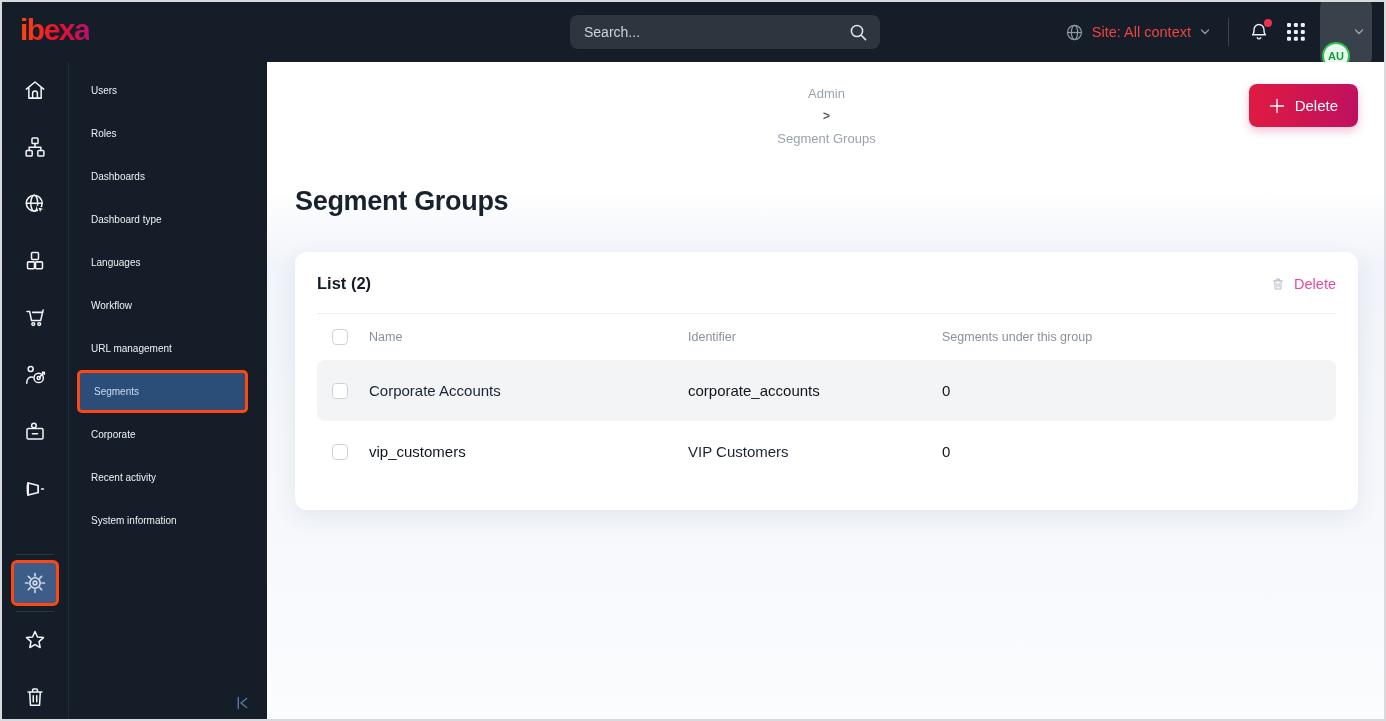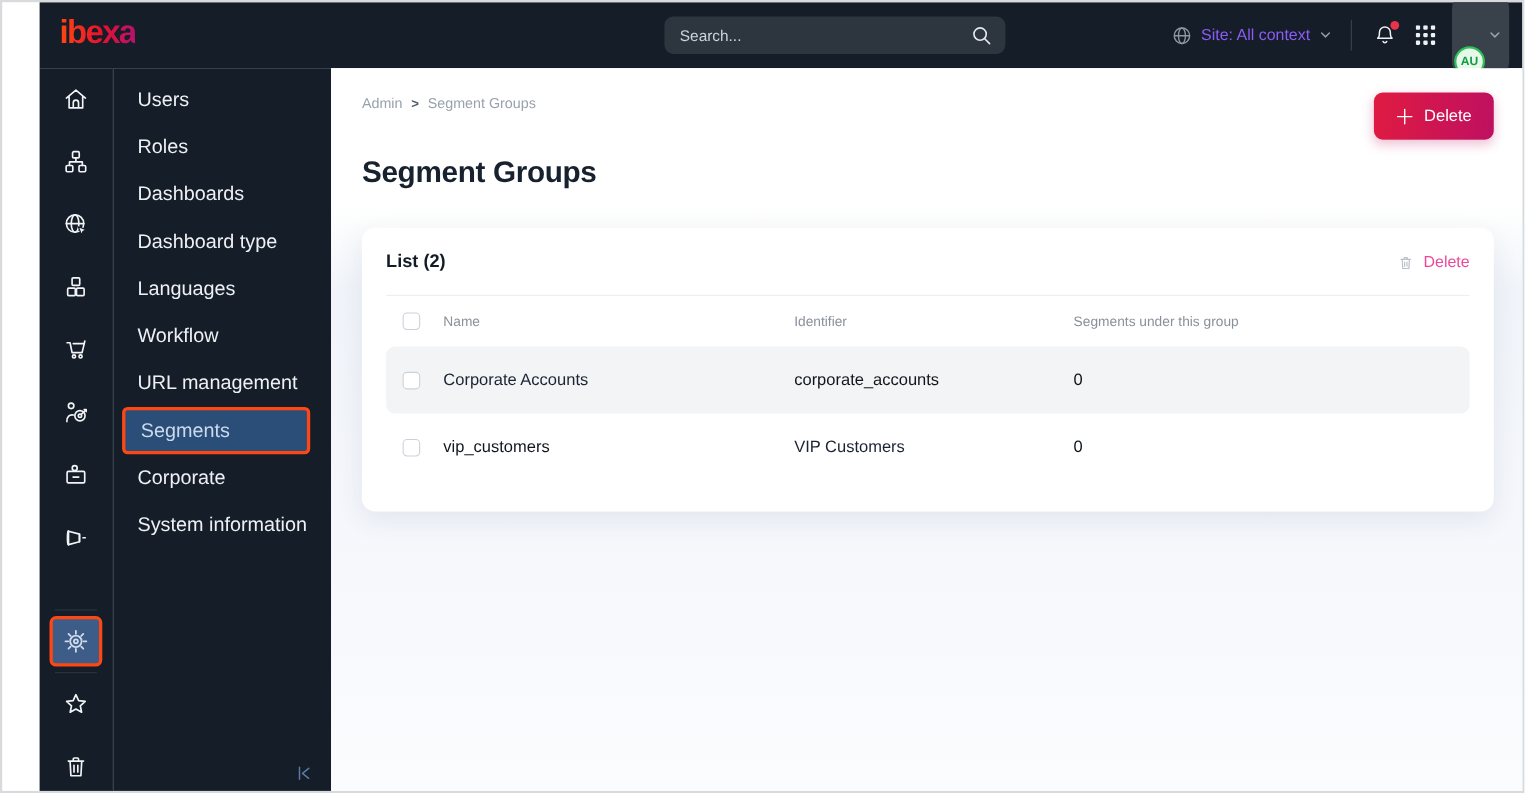--- a/index.html
+++ b/index.html
@@ -1,28 +1,28 @@
 <!DOCTYPE html>
 <html><head>
 <meta charset="utf-8">
 <style>
   * { margin:0; padding:0; box-sizing:border-box; }
   html,body { font-family:"Liberation Sans", sans-serif; }
-  .viewport{ width:1386px; height:721px; border:2px solid #d8dadd; background:#fff; display:flex; flex-direction:column; overflow:hidden;padding-left:34px; }
+  .viewport{ width:1386px; height:721px; border:2px solid #d8dadd; background:#fff; display:flex; flex-direction:column; overflow:hidden; }
 
   
   .topbar{ height:60px; background:#151d28; display:flex; align-items:center; position:relative; flex:0 0 auto; }
   .logo{ margin-left:18px; font-size:30px; font-weight:800; letter-spacing:-1.5px;
          background:linear-gradient(90deg,#ff4713 0%,#e8112d 55%,#b5136e 100%);
          -webkit-background-clip:text; background-clip:text; color:transparent; line-height:1; padding-bottom:4px;}
   .search{ position:absolute; left:568px; top:13px; width:310px; height:34px; background:#2d353f; border-radius:8px; display:flex; align-items:center; padding:0 12px 0 14px; }
   .search input{ flex:1; background:transparent; border:none; outline:none; color:#e7eaee; font-size:14px; font-family:"Liberation Sans",sans-serif; }
   .search input::placeholder{ color:#cdd3da; opacity:1; }
   .topbar-right{ position:absolute; right:12px; top:0; height:60px; display:flex; align-items:center; gap:13px; }
-  .site-context{ display:flex; align-items:center; gap:8px; color:#8b5cf6; font-size:14.5px; cursor:pointer;justify-content:center; }
+  .site-context{ display:flex; align-items:center; gap:8px; color:#ef4444; font-size:14.5px; cursor:pointer;justify-content:center; }
   .tb-divider{ width:1px; height:28px; background:#3a434e; margin:0 4px; }
   .icon-btn{ background:none; border:none; position:relative; display:flex; align-items:center; justify-content:center; cursor:pointer; padding:2px; }
   .bell-dot{ position:absolute; top:0px; right:0px; width:8px; height:8px; border-radius:50%; background:#e8334a; }
   .avatar-pill{ display:flex; align-items:center; gap:3px; background:#39414b; border-radius:16px; padding:2px 7px 2px 2px; cursor:pointer; }
   .avatar{ width:28px; height:28px; border-radius:50%; background:#e6f8e9; border:2px solid #2fbf58; color:#169c44; font-size:11px; font-weight:bold; display:flex; align-items:center; justify-content:center;margin-top:48px; }
 
   
   .body-row{ flex:1; display:flex; min-height:0; }
 
   
@@ -32,28 +32,28 @@
   .rail-div.top{ margin-top:37px; }
   .gear-tile{ margin-top:5px; width:48px; height:46px; background:#3d5c87; border:3px solid #ff4713; border-radius:6px; display:flex; align-items:center; justify-content:center; cursor:pointer; }
   .rail-div.mid{ margin-top:5px; }
   .rail-slot.short{ height:44px; }
   .rail-slot.star{ margin-top:6px; }
   .rail-slot.trash{ margin-top:13px; }
   .ric{ stroke:#f2f4f6; stroke-width:1.4; fill:none; stroke-linecap:round; stroke-linejoin:round; }
 
   
   .menu{ width:198px; background:#151d28; position:relative; flex:0 0 auto; padding-top:7px; }
-  .menu-item{ height:43px; display:flex; align-items:center; padding-left:22px; color:#eef1f4; font-size:18px; cursor:pointer; }
+  .menu-item{ height:43px; display:flex; align-items:center; padding-left:22px; color:#eef1f4; font-size:10px; cursor:pointer; }
   .menu-item.active{ margin:0 19px 0 8px; padding-left:14px; background:#2b4e79; border:3px solid #ff4713; border-radius:5px; color:#ccdaec; }
   .collapse-btn{ position:absolute; bottom:6px; right:16px; background:none; border:none; cursor:pointer; }
 
   
   .main{ flex:1; position:relative; padding:24px 26px 0 28px;
          background:linear-gradient(180deg,#ffffff 0%,#ffffff 19%,#f1f4fa 31%,#f6f8fc 70%,#fbfcfe 100%); overflow:hidden; }
-  .breadcrumb{ font-size:13px; color:#9aa2ac; display:flex; align-items:center; gap:8px; }
+  .breadcrumb{ font-size:13px; color:#9aa2ac; display:flex; align-items:center; gap:8px;flex-direction:column; }
   .crumb-sep{ color:#545e6a; font-weight:bold; font-size:12px; }
   .crumb-link{ cursor:pointer; }
   .create-btn{ position:absolute; top:22px; right:26px; height:43px; border:none; border-radius:8px; padding:0 20px;
                background:linear-gradient(98deg,#e01b41 0%,#be1061 100%); color:#fff; font-size:15px; font-family:"Liberation Sans",sans-serif;
                display:flex; align-items:center; gap:10px; cursor:pointer; box-shadow:0 4px 10px rgba(190,16,97,.25); }
   .page-title{ margin-top:40px; font-size:27px; font-weight:800; color:#18222e; letter-spacing:-0.3px; }
 
   .card{ margin-top:35px; background:#fff; border-radius:12px; padding:22px 22px 28px; box-shadow:0 8px 24px rgba(44,62,98,.09); }
   .card-head{ display:flex; align-items:center; justify-content:space-between; }
   .card-title{ font-size:16.5px; font-weight:bold; color:#131c26; }
@@ -262,20 +262,21 @@
     <nav class="menu">
       <div class="menu-item">Users</div>
       <div class="menu-item">Roles</div>
       <div class="menu-item">Dashboards</div>
       <div class="menu-item">Dashboard type</div>
       <div class="menu-item">Languages</div>
       <div class="menu-item">Workflow</div>
       <div class="menu-item">URL management</div>
       <div class="menu-item active">Segments</div>
       <div class="menu-item">Corporate</div>
+      <div class="menu-item">Recent activity</div>
       <div class="menu-item">System information</div>
 
       <button class="collapse-btn">
           <span style="display:flex;">
         <svg width="20" height="20" viewBox="0 0 22 22" fill="none" stroke="#5d79a3" stroke-width="1.5" stroke-linecap="round" stroke-linejoin="round">
               <path d="M8 5v12M17.2 6L11 11l6.2 5"></path>
             </svg>
           </span>
         </button>
     </nav>

